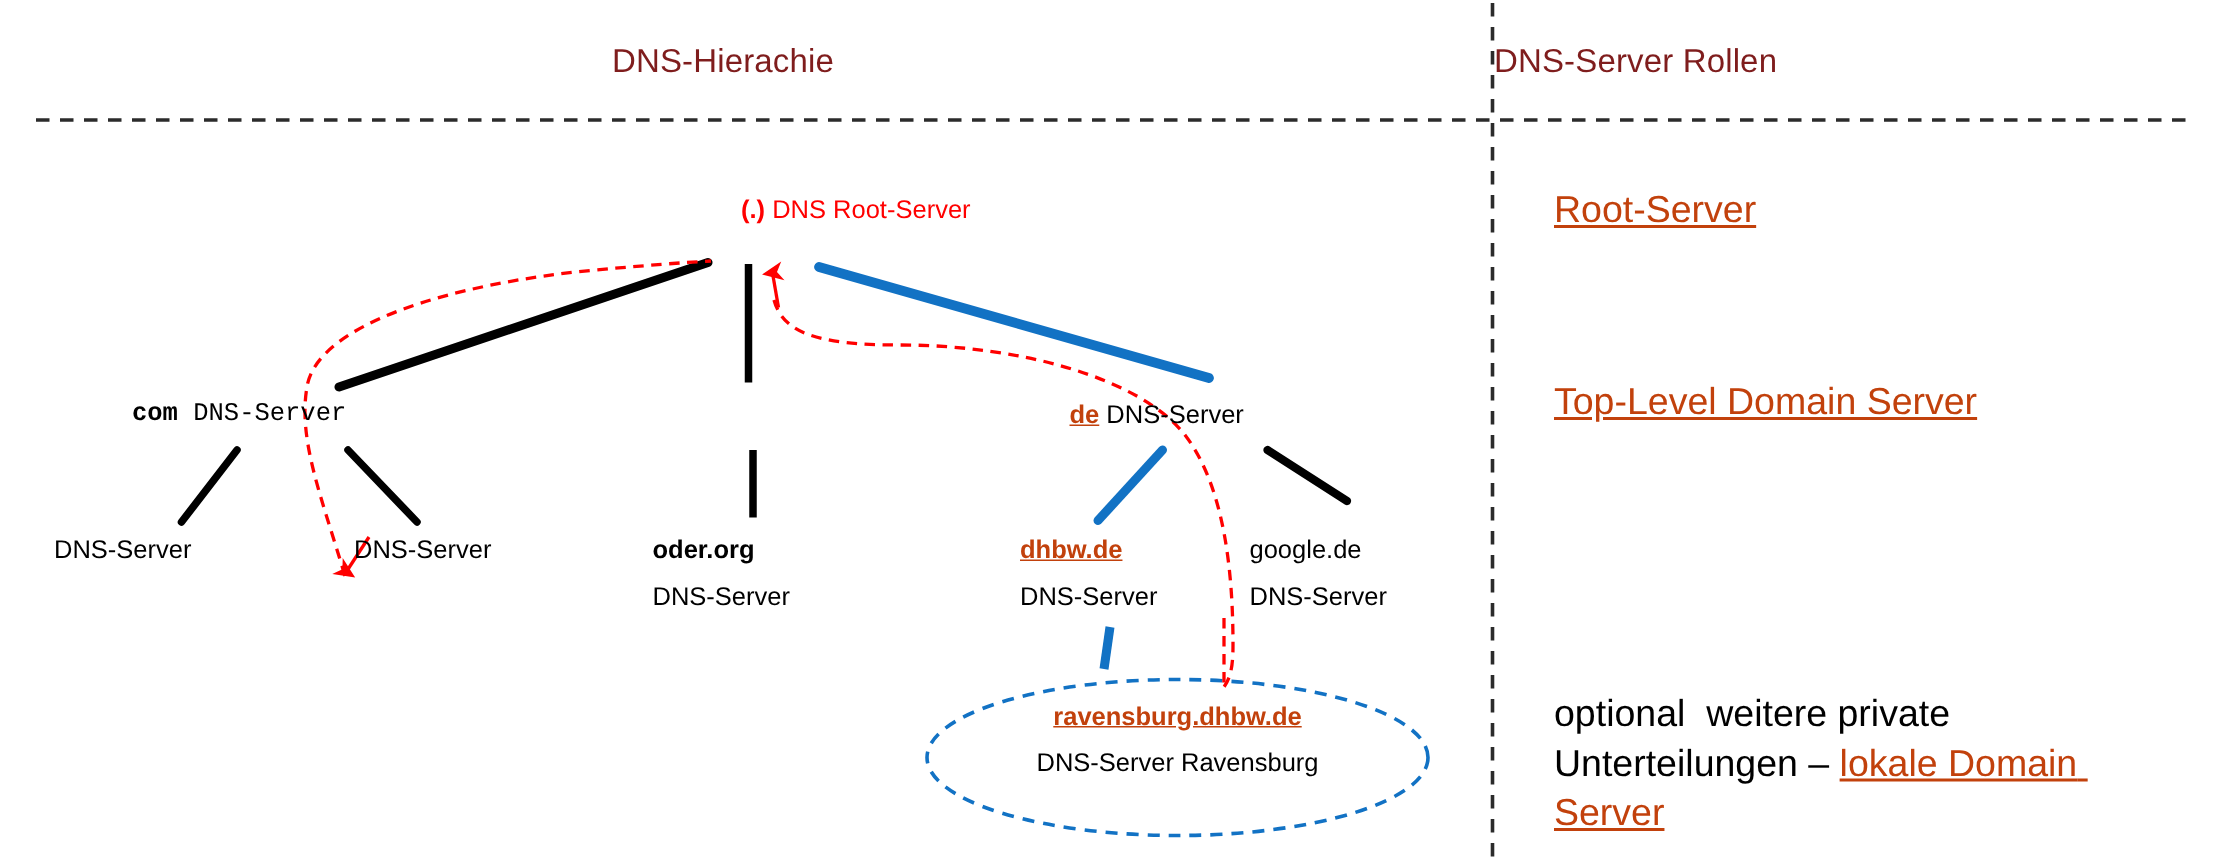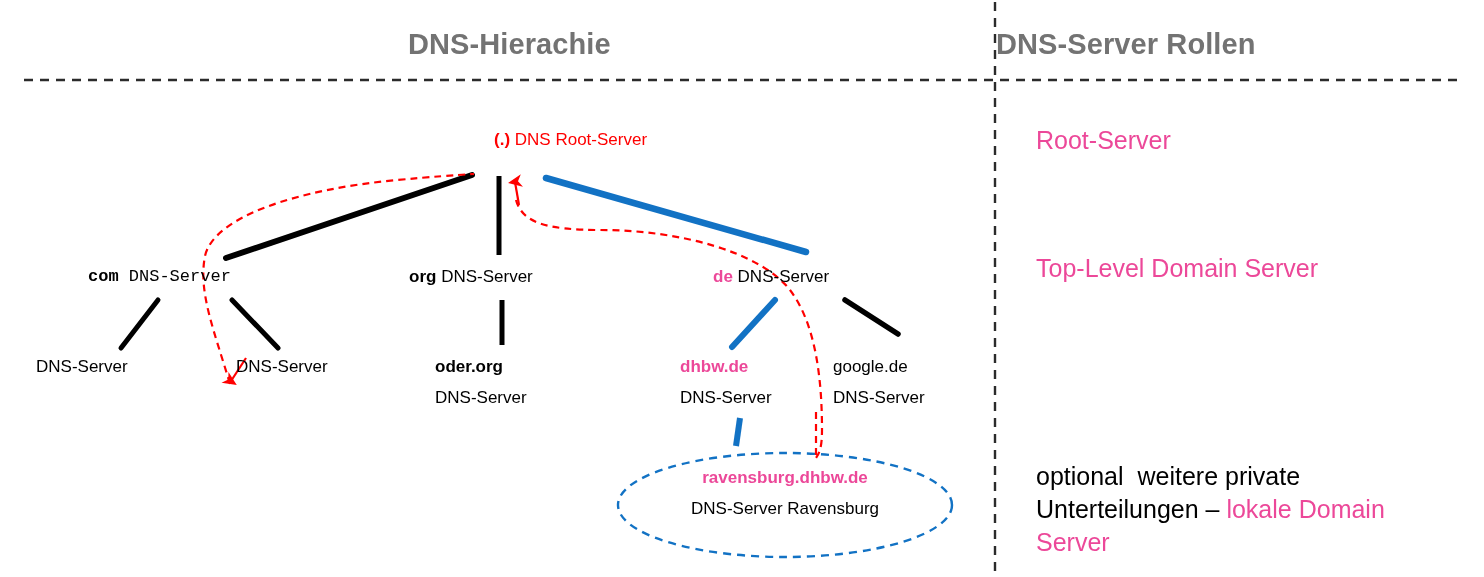--- a/index.html
+++ b/index.html
@@ -5,30 +5,30 @@
   html,body{margin:0;padding:0;background:#ffffff;}
   body{
     width:1484px;height:577px;position:relative;overflow:hidden;
     font-family:"Liberation Sans","DejaVu Sans",sans-serif;
     color:#000000;
   }
   #root-canvas{position:absolute;inset:0;width:1484px;height:577px;}
   svg.lines{position:absolute;left:0;top:0;width:1484px;height:577px;pointer-events:none;}
 
   .hdr{
-    position:absolute;font-weight:bold;font-size:29px;letter-spacing:.1px;
-    color:#737373;white-space:nowrap;
+    position:absolute;font-weight:normal;font-size:22px;letter-spacing:.1px;
+    color:#7f1d1d;white-space:nowrap;
   }
   #hdr-left{left:408px;top:28px;}
   #hdr-right{left:996px;top:28px;}
 
   .node{position:absolute;white-space:nowrap;font-size:17px;line-height:31px;}
   .node .b{font-weight:bold;}
   .red{color:#FF0000;}
-  .blue{color:#ec4899;}
+  .blue{color:#c2410c;text-decoration:underline;}
   .blk{color:#000000;}
 
   
   #n-root{left:494px;top:124px;}
   #n-com{left:88px;top:261px;font-family:Liberation Mono, monospace;}
   #n-org{left:409px;top:261px;}
   #n-de{left:713px;top:261px;}
 
   #n-facebook{left:36px;top:351px;}
   #n-amazon{left:236px;top:351px;}
@@ -95,24 +95,20 @@
   <div class="node" id="n-root">
     <span class="b red" style="white-space: pre-wrap;">(.)</span>
     <span> </span><span class="red" style="white-space: pre-wrap;">DNS Root-Server</span>
   </div>
 
   <div class="node" id="n-com">
     <span class="b blk" style="white-space: pre-wrap;">com</span>
     <span> </span><span class="blk" style="white-space: pre-wrap;">DNS-Server</span>
   </div>
 
-  <div class="node" id="n-org">
-    <span class="b blk" style="white-space: pre-wrap;">org</span>
-    <span> </span><span class="blk" style="white-space: pre-wrap;">DNS-Server</span>
-  </div>
 
   <div class="node" id="n-de">
     <span class="b blue" style="white-space: pre-wrap; text-align: right;">de</span>
     <span> </span><span class="blk" style="white-space: pre-wrap;">DNS-Server</span>
   </div>
 
   <div class="node" id="n-facebook">
     <div class="blk">DNS-Server</div>
   </div>
 

